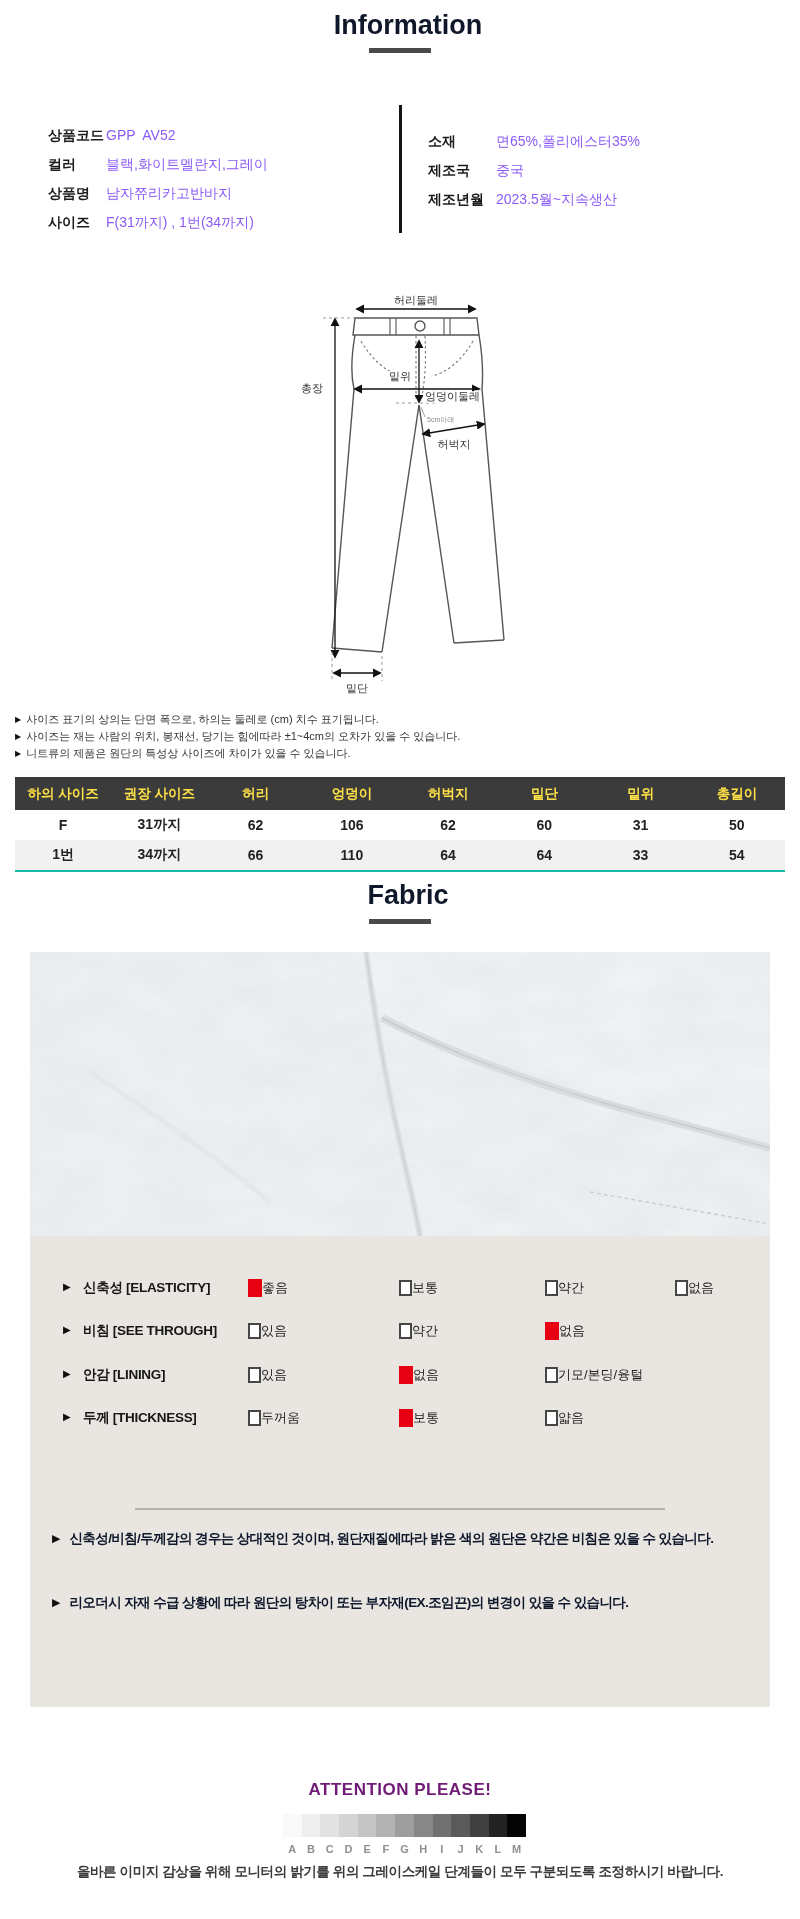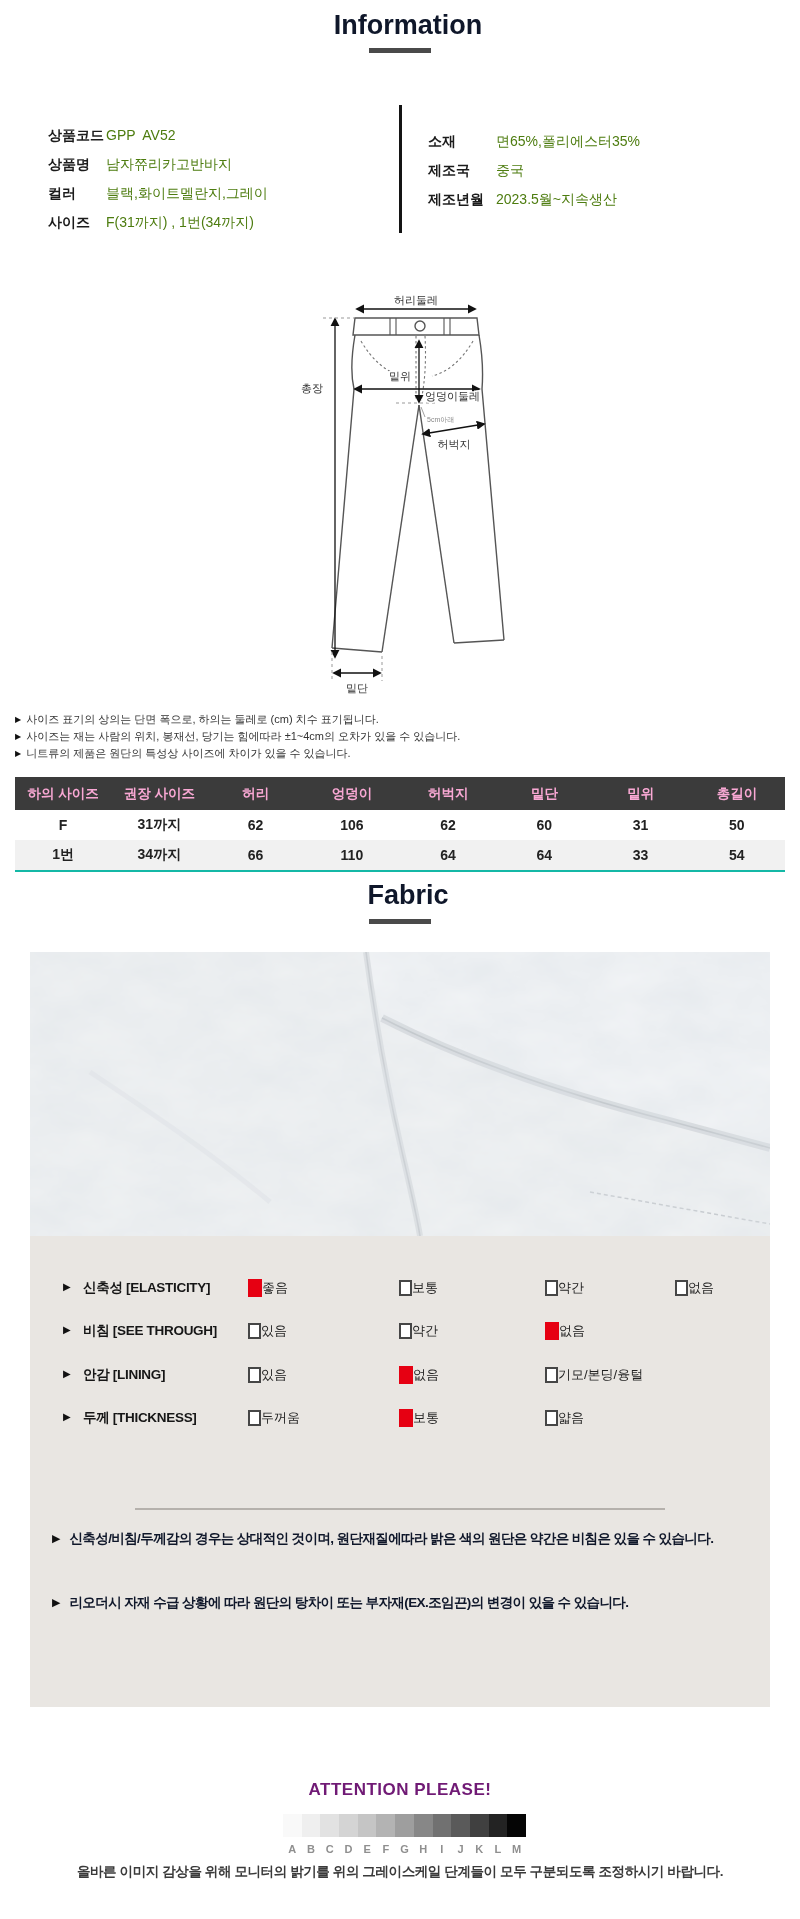--- a/index.html
+++ b/index.html
@@ -9,34 +9,34 @@
         font-size:27px;font-weight:700;color:#0f172a;letter-spacing:0;}
   .title-bar{position:absolute;left:50%;transform:translateX(-50%);width:62px;height:5px;background:#4a4a4a;}
   
   .info-col{position:absolute;}
   #info-left{left:48px;top:127px;}
   #info-right{left:428px;top:133px;}
   .info-row{display:flex;height:29px;align-items:flex-start;}
   .info-label{font-weight:700;font-size:14px;color:#1b1b1b;}
   #info-left .info-label{width:58px;}
   #info-right .info-label{width:68px;}
-  .info-value{font-size:14px;color:#4d7c0f;white-space:pre;}
+  .info-value{font-size:14px;color:#8b5cf6;white-space:pre;}
   .info-divider{position:absolute;left:399px;top:105px;width:3px;height:128px;background:#141414;}
   
   #pants-diagram{position:absolute;left:268px;top:288px;}
   .diag-text{font-size:11px;fill:#333;paint-order:stroke;stroke:#ffffff;stroke-width:3px;font-weight:400;}
   .diag-text-small{font-size:7px;fill:#8a8a8a;paint-order:stroke;stroke:#fff;stroke-width:2px;}
   
   #size-notes{position:absolute;left:15px;top:711px;}
   .note-line{display:flex;height:17px;align-items:center;}
   .note-arrow{font-size:8px;color:#111;margin-right:5px;}
   .note-text{font-size:11px;color:#333;}
   
   #size-table{position:absolute;left:15px;top:777px;width:770px;border-collapse:collapse;table-layout:fixed;}
-  #size-table th{background:#3b3b3b;color:#f9a8d4;font-size:13.5px;font-weight:700;height:31px;}
+  #size-table th{background:#3b3b3b;color:#fde047;font-size:13.5px;font-weight:700;height:31px;}
   #size-table td{text-align:center;font-size:14px;font-weight:700;color:#222;height:28px;}
   #size-table tbody tr:nth-child(1){background:#ffffff;}
   #size-table tbody tr:nth-child(2){background:#f1f1f1;}
   #size-table tbody tr:last-child td{border-bottom:2px solid #14b8a6;}
   
   #fabric-image{position:absolute;left:30px;top:952px;}
   #fabric-panel{position:absolute;left:30px;top:1236px;width:740px;height:471px;background:#e9e6e2;}
   .prop-row{position:absolute;left:0;right:0;height:22px;}
   .prop-arrow{position:absolute;left:33px;top:3px;font-size:10px;color:#111;}
   .prop-label{position:absolute;left:53px;top:1px;font-size:13.5px;font-weight:700;color:#161616;letter-spacing:-0.3px;}
@@ -67,26 +67,26 @@
 
   <div class="section-title" style="top:10px;">Information</div>
   <div class="title-bar" style="top:48px;"></div>
 
   <div class="info-col" id="info-left">
       <div class="info-row">
         <span class="info-label">상품코드</span>
         <span class="info-value">GPP  AV52</span>
       </div>
       <div class="info-row">
+        <span class="info-label">컬러</span>
+        <span class="info-value">블랙,화이트멜란지,그레이</span>
+      </div>
+      <div class="info-row">
         <span class="info-label">상품명</span>
         <span class="info-value">남자쮸리카고반바지</span>
-      </div>
-      <div class="info-row">
-        <span class="info-label">컬러</span>
-        <span class="info-value">블랙,화이트멜란지,그레이</span>
       </div>
       <div class="info-row">
         <span class="info-label">사이즈</span>
         <span class="info-value">F(31까지) , 1번(34까지)</span>
       </div>
     </div>
   <div class="info-divider"></div>
   <div class="info-col" id="info-right">
       <div class="info-row">
         <span class="info-label">소재</span>

